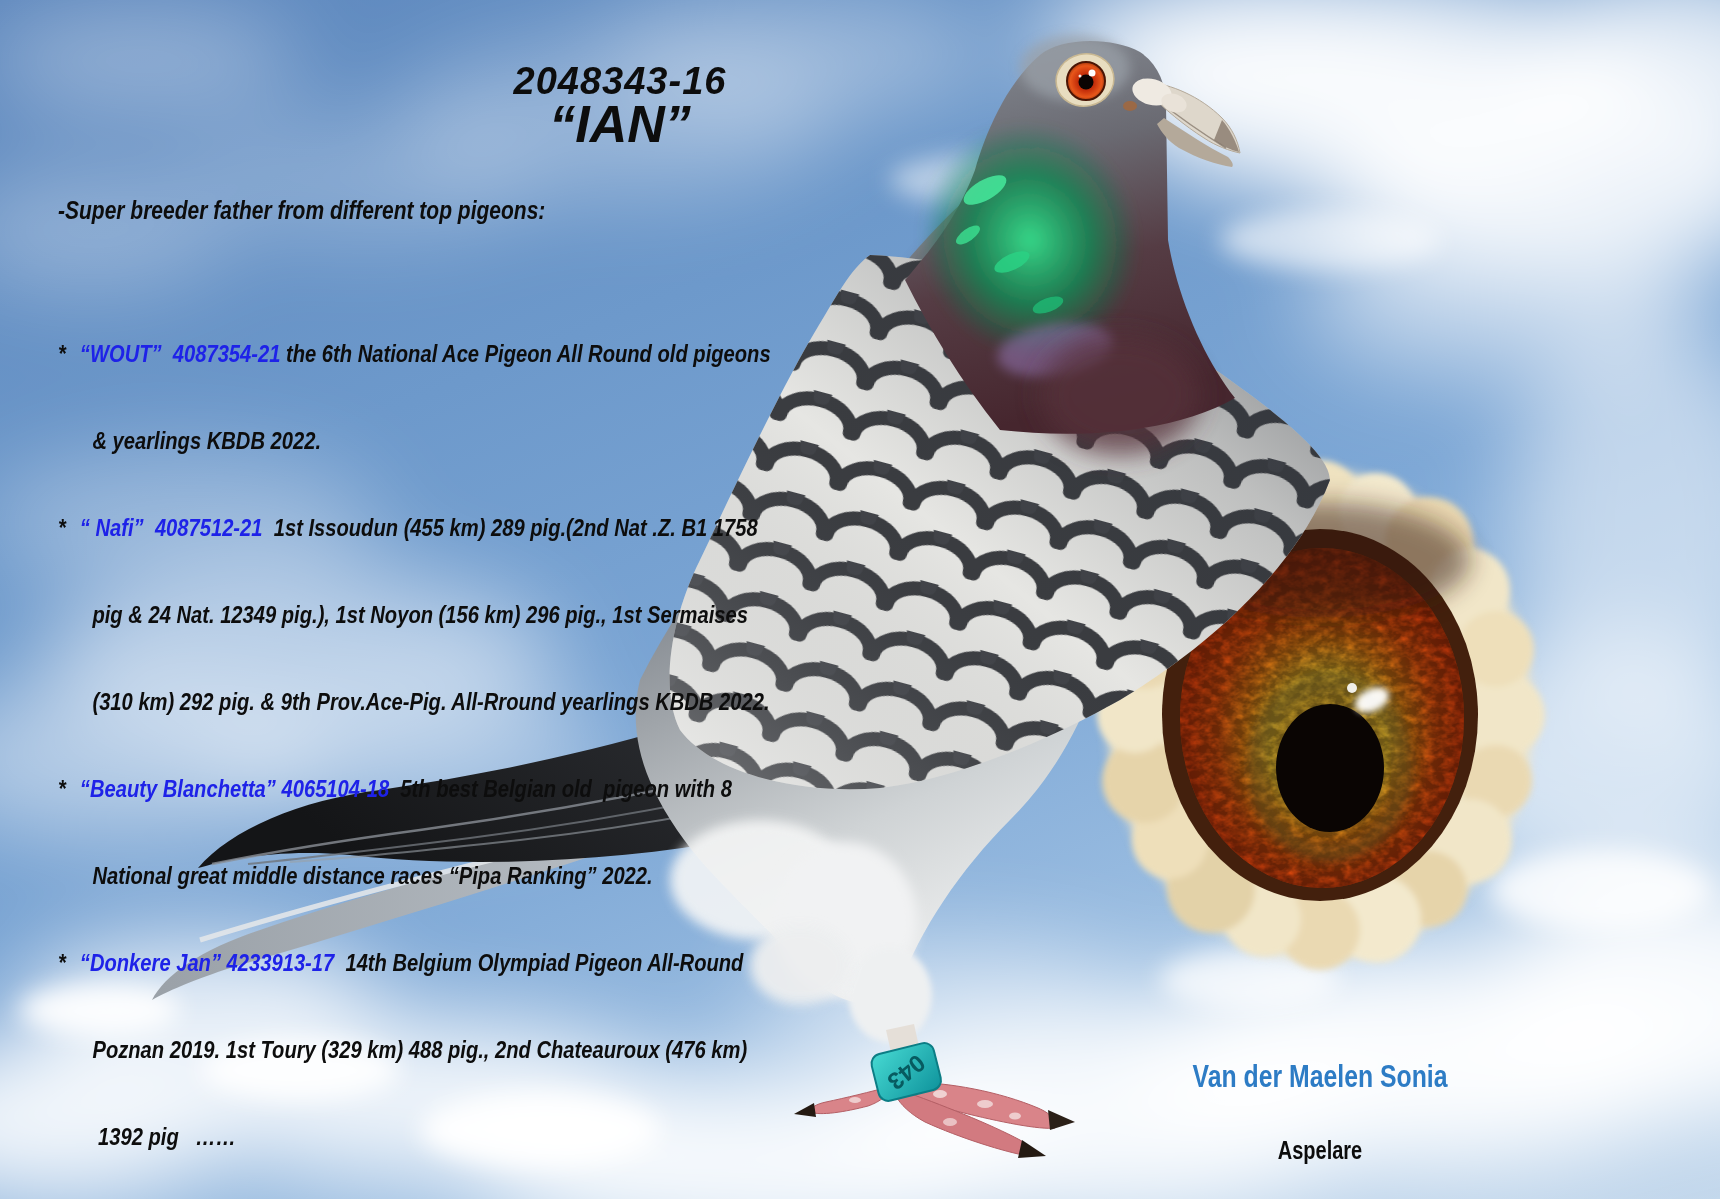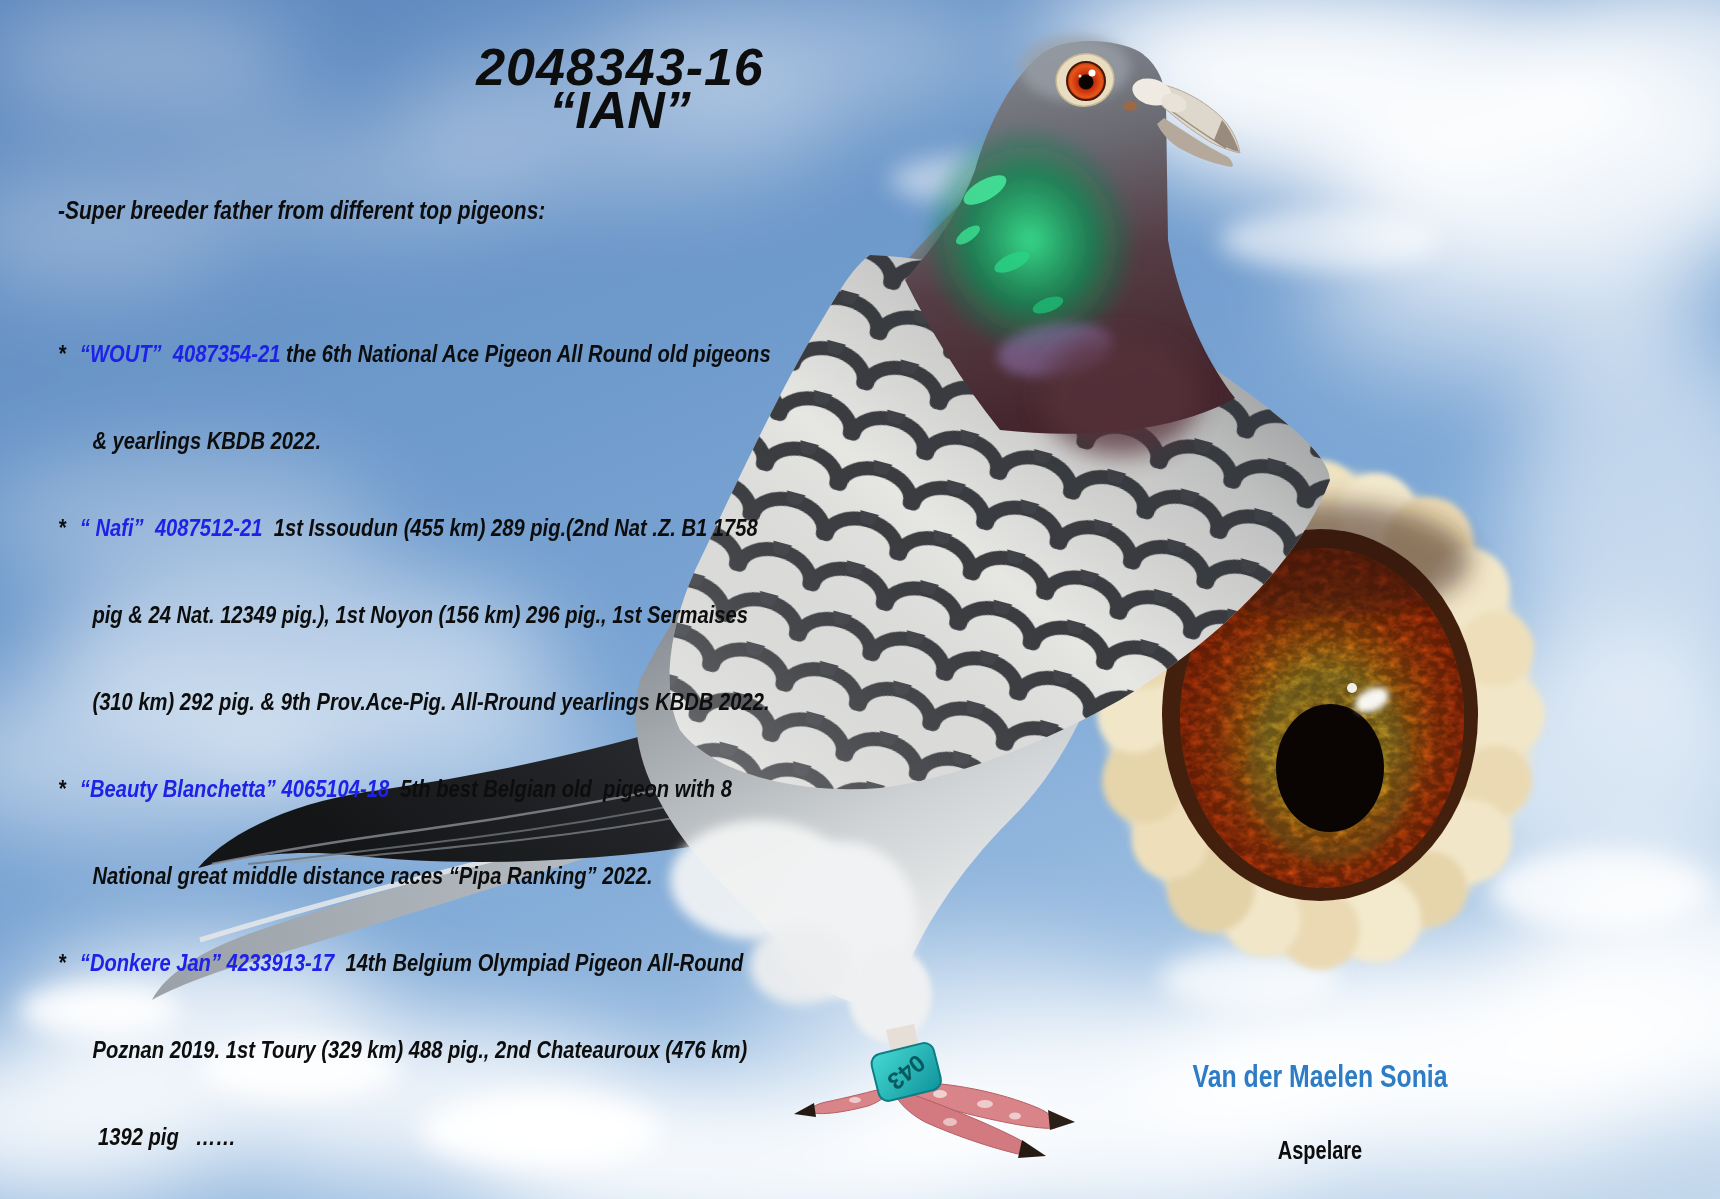--- a/index.html
+++ b/index.html
@@ -4,21 +4,21 @@
 <style>
   html,body{margin:0;padding:0;background:#222;}
   #poster{
     position:relative;width:1720px;height:1199px;overflow:hidden;
     font-family:"Liberation Sans",sans-serif;
     background:linear-gradient(158deg,#5d87bd 0%,#6d99cb 30%,#7ea8d6 55%,#9dbfe2 75%,#c2d7ec 100%);
   }
   #scene{position:absolute;left:0;top:0;width:1720px;height:1199px;display:block;}
   .txt{position:absolute;color:#0d0d0d;font-weight:bold;font-style:italic;}
   #title-block{left:330px;top:46px;width:580px;text-align:center;}
-  #title-block .ring{font-size:52px;line-height:42px;letter-spacing:1px;}
+  #title-block .ring{font-size:38px;line-height:42px;letter-spacing:1px;margin-top:14px;}
   #title-block .name{font-size:52px;line-height:44px;}
   #info-block{left:58px;top:138px;width:900px;transform:scaleX(.84);transform-origin:left top;
               font-size:24px;line-height:29px;white-space:pre;}
   #info-block .intro{margin-bottom:27px;font-size:25px;}
   .ach{height:29px;}
   .ach .star{display:inline-block;width:26px;color:#0d0d0d;}
   .ach .blue{color:#1e22e8;}
   .ach.cont{padding-left:41px;}
   #contact-block{left:1020px;top:1022px;width:600px;text-align:center;transform:scaleX(.8);
                  transform-origin:center top;font-style:normal;white-space:pre;}

